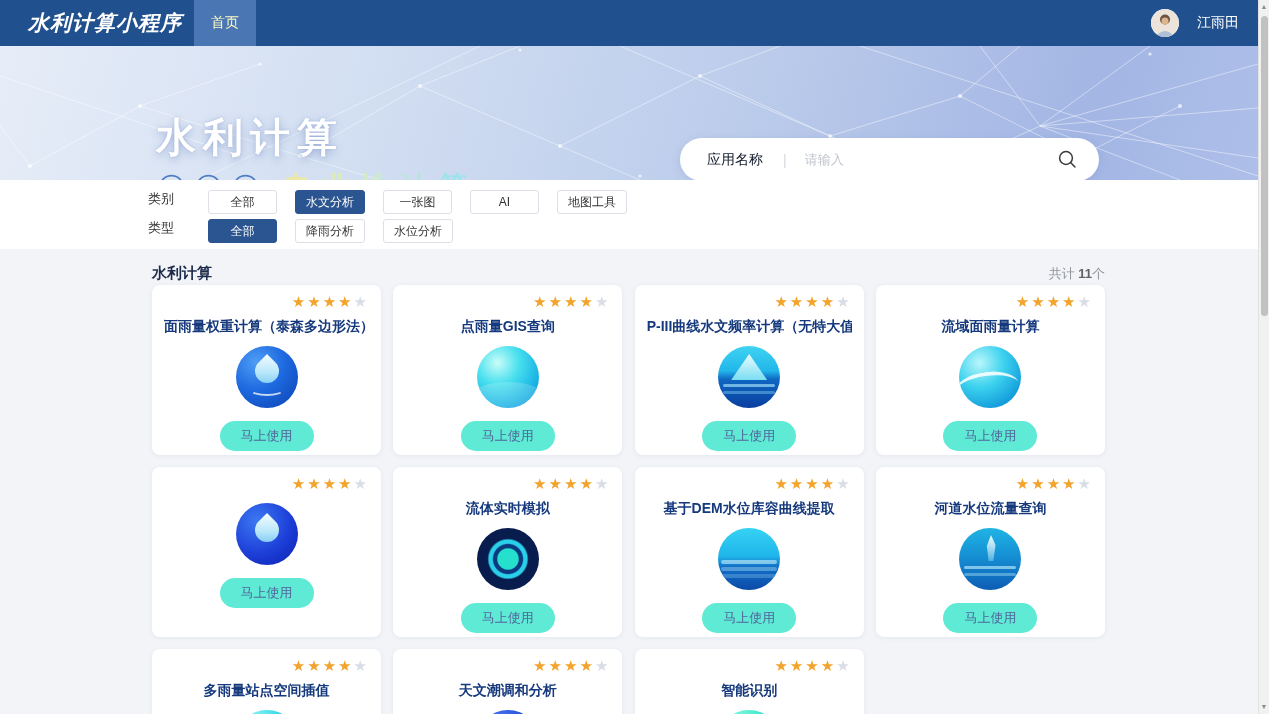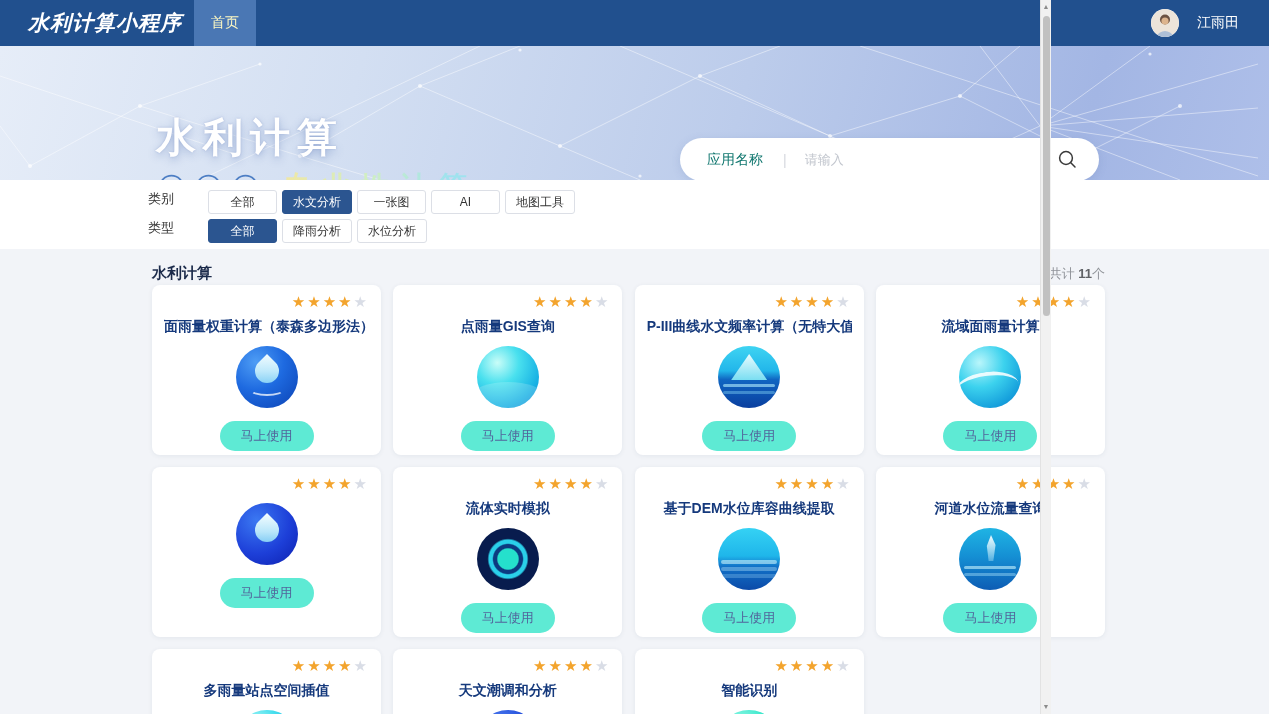--- a/index.html
+++ b/index.html
@@ -1,18 +1,18 @@
 <!DOCTYPE html>
 <html lang="zh"><head>
 <meta charset="utf-8">
 <style>
   * { margin:0; padding:0; box-sizing:border-box; }
   html,body { width:1269px; height:714px; overflow:hidden; }
   body { font-family:"Liberation Sans","DejaVu Sans",sans-serif; background:#f2f4f8; }
-  .app { position:relative; width:1051px; height:714px; background:#f2f4f8; }
+  .app { position:relative; width:1269px; height:714px; background:#f2f4f8; }
 
   
   .navbar { position:absolute; top:0; left:0; width:1269px; height:46px; background:#21508e; display:flex; align-items:center; z-index:3; }
   .logo { margin-left:28px; color:#fff; font-size:21px; font-weight:bold; font-style:italic; letter-spacing:1px; white-space:nowrap; }
   .nav-tab { margin-left:12px; height:46px; padding:0 17px; background:#4a77b4; color:#fef9c3; font-size:14px; display:flex; align-items:center; cursor:pointer; }
   .user { position:absolute; right:30px; top:0; height:46px; display:flex; align-items:center; gap:18px; cursor:pointer; }
   .avatar { width:28px; height:28px; border-radius:50%; background:#fff; overflow:hidden; display:block; }
   .username { color:#fff; font-size:14px; }
 
   
@@ -22,31 +22,31 @@
   .flare { position:absolute; left:995px; top:100px; width:90px; height:46px;
     background:radial-gradient(closest-side, rgba(255,214,150,.95), rgba(255,192,122,.45) 45%, rgba(255,200,140,0) 78%); }
   .hero-title { position:absolute; left:156px; top:64px; font-size:40px; font-weight:bold; color:#fff; letter-spacing:7px;
     text-shadow:0 0 2px rgba(130,150,200,.55), 0 3px 9px rgba(95,125,185,.45); }
   .hero-subrow { position:absolute; left:158px; top:122px; display:flex; align-items:center; gap:10px; }
   .smiley { width:27px; height:27px; display:block; }
   .hero-subtitle { margin-left:14px; font-size:28px; font-weight:bold; letter-spacing:11px;
     background:linear-gradient(90deg,#f0e7a4 0%,#cfeec4 45%,#9fe2ee 85%); -webkit-background-clip:text; background-clip:text; color:transparent; }
   .searchbar { position:absolute; left:680px; top:92px; width:419px; height:43px; background:#fff; border-radius:22px;
     display:flex; align-items:center; box-shadow:0 2px 8px rgba(90,115,170,.18); }
-  .search-label { margin-left:27px; font-size:14px; color:#0f766e; white-space:nowrap; cursor:pointer; }
+  .search-label { margin-left:27px; font-size:14px; color:#0f172a; white-space:nowrap; cursor:pointer; }
   .search-div { margin:0 18px 0 20px; color:#d5d8de; font-size:14px; }
   .search-input { flex:1; border:none; outline:none; font-size:13px; color:#333; background:transparent; font-family:inherit; }
   .search-input::placeholder { color:#c2c6ce; }
   .search-icon { margin-right:22px; display:block; cursor:pointer; }
 
   
   .filters { position:absolute; top:180px; left:0; width:1269px; height:69px; background:#fff; padding:10px 0 0 148px; z-index:2; }
   .filter-row { display:flex; align-items:flex-start; margin-bottom:5px; height:24px; }
   .filter-label { width:44px; font-size:13px; color:#333; }
-  .filter-options { display:flex; margin-left:16px; gap:5px; }
+  .filter-options { display:flex; margin-left:16px; gap:18px; }
   .filter-btn { min-width:69px; height:24px; padding:0 10px; background:#fff; border:1px solid #dcdfe6; border-radius:3px;
     font-size:12px; color:#333; cursor:pointer; font-family:inherit; display:inline-flex; align-items:center; justify-content:center; }
   .filter-btn.selected { background:#2b5590; border-color:#2b5590; color:#fff; }
 
   
   .main { position:absolute; top:249px; left:0; width:1258px; height:465px; }
   .container { width:953px; margin-left:152px; }
   .section-head { display:flex; justify-content:space-between; align-items:center; padding-top:13px; height:36px; }
   .section-title { font-size:15px; font-weight:bold; color:#1b2a4a; }
   .section-count { font-size:13px; color:#909399; }

